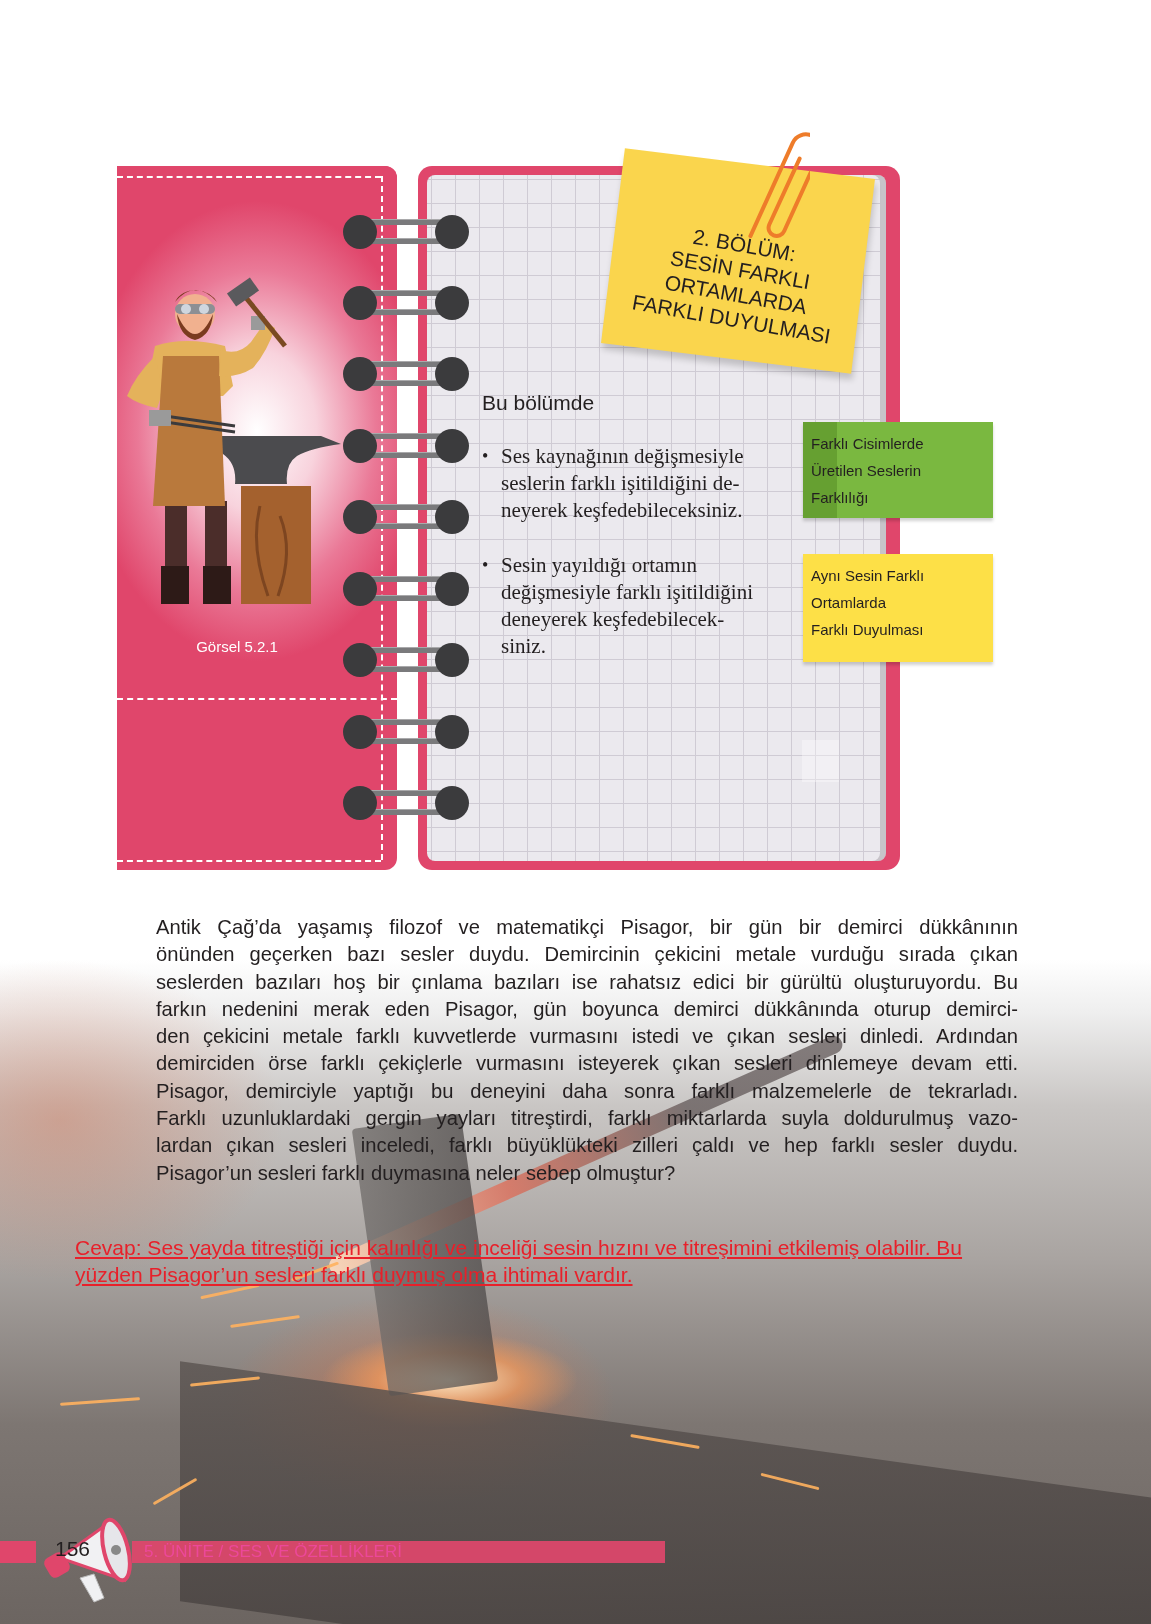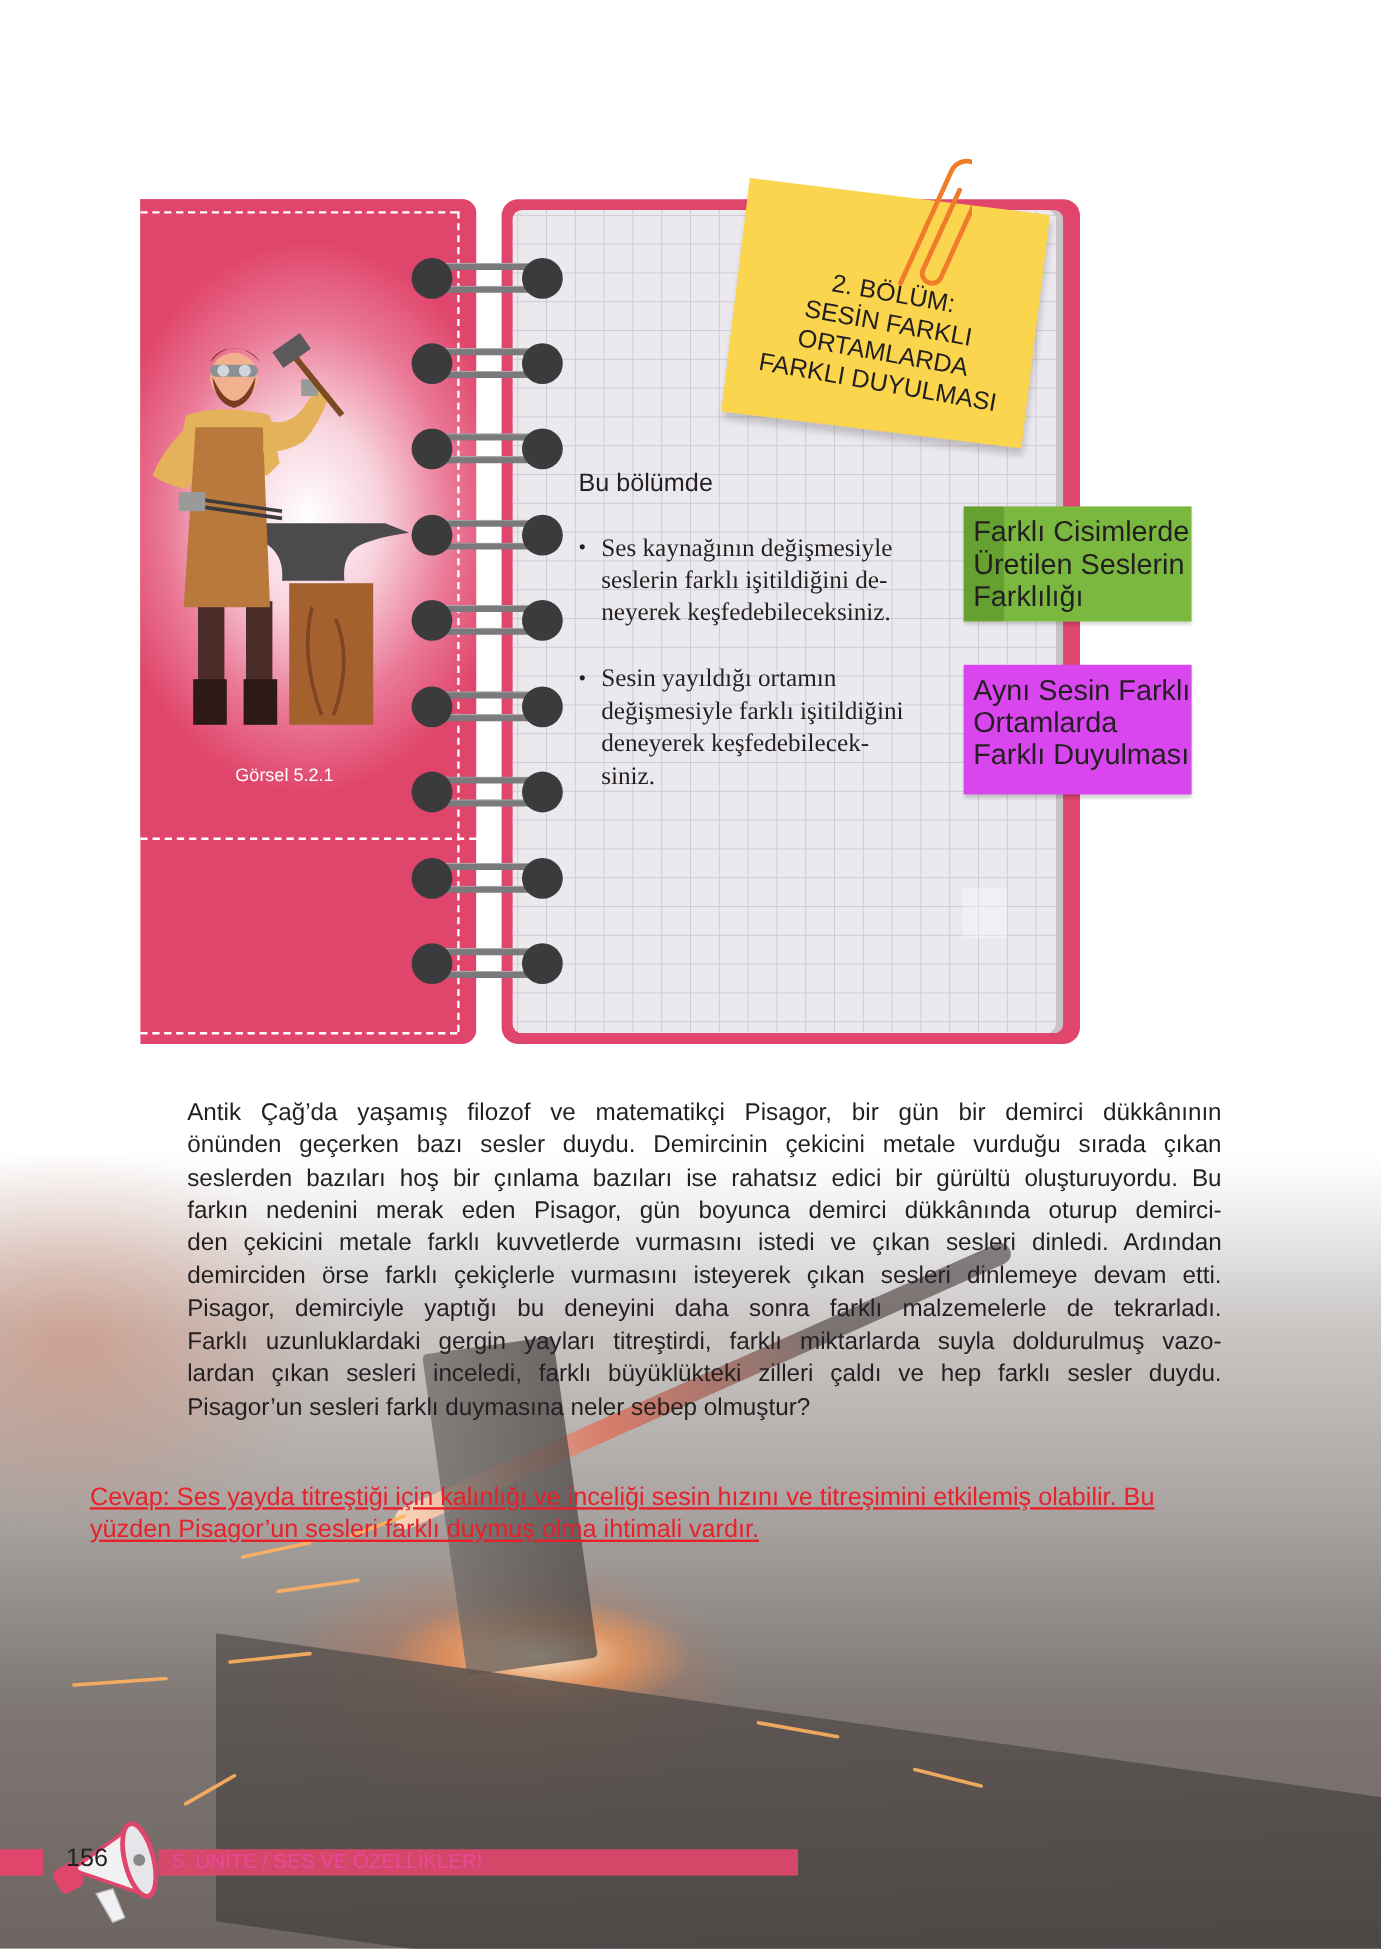--- a/index.html
+++ b/index.html
@@ -105,25 +105,25 @@
 
   
   .intro { position: absolute; left: 482px; top: 391px; font-size: 21px; color: #231f20; }
   .bullets { position: absolute; left: 482px; top: 443px; width: 320px; list-style: none; }
   .bullets li { position: relative; padding-left: 19px; font-size: 21px; line-height: 27px; color: #231f20; margin-bottom: 28px; font-family: Liberation Serif, serif; }
   .bullets li::before { content: "•"; position: absolute; left: 0; top: 0; font-size: 18px; }
 
   
   .tab {
     position: absolute; left: 803px; width: 190px; padding: 8px 0 8px 8px;
-    font-size: 24px; line-height: 27px; color: #231f20;
+    font-size: 15px; line-height: 27px; color: #231f20;
     box-shadow: 0 3px 3px rgba(0,0,0,0.18);
   }
   .tab.green { top: 422px; height: 96px; background: linear-gradient(90deg, #66a031 0 34px, #7ab840 34px); }
-  .tab.pink  { top: 554px; height: 108px; background: #d946ef; }
+  .tab.pink  { top: 554px; height: 108px; background: #fde047; }
   .ghost { position: absolute; left: 802px; top: 740px; width: 37px; height: 42px; background: rgba(255,255,255,0.35); }
 
   
   .story {
     position: absolute; left: 133px; top: 914px; width: 885px;
     font-size: 20.2px; line-height: 27.3px; color: #231f20; text-align: justify;
   }
   .story span { display: block; text-align-last: justify; white-space: nowrap; margin-left: 23px; }
   .story span.last { text-align-last: left; }
 

